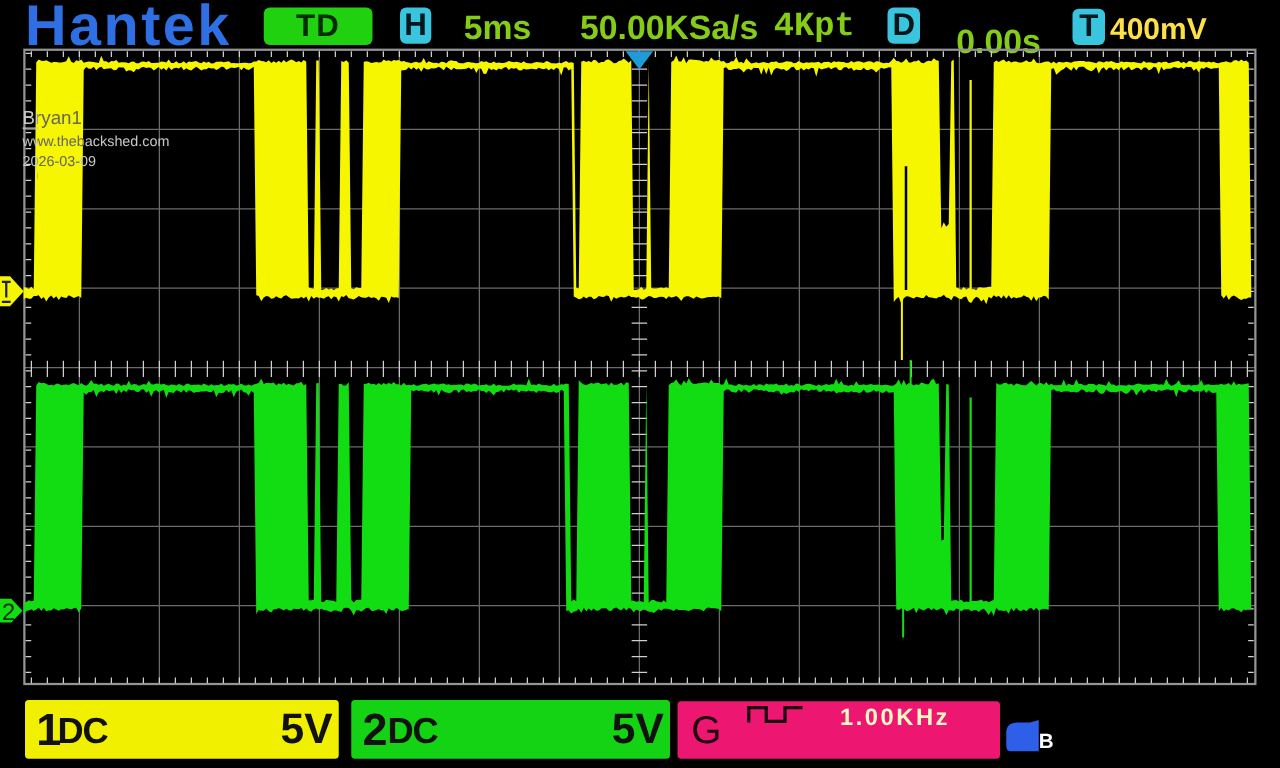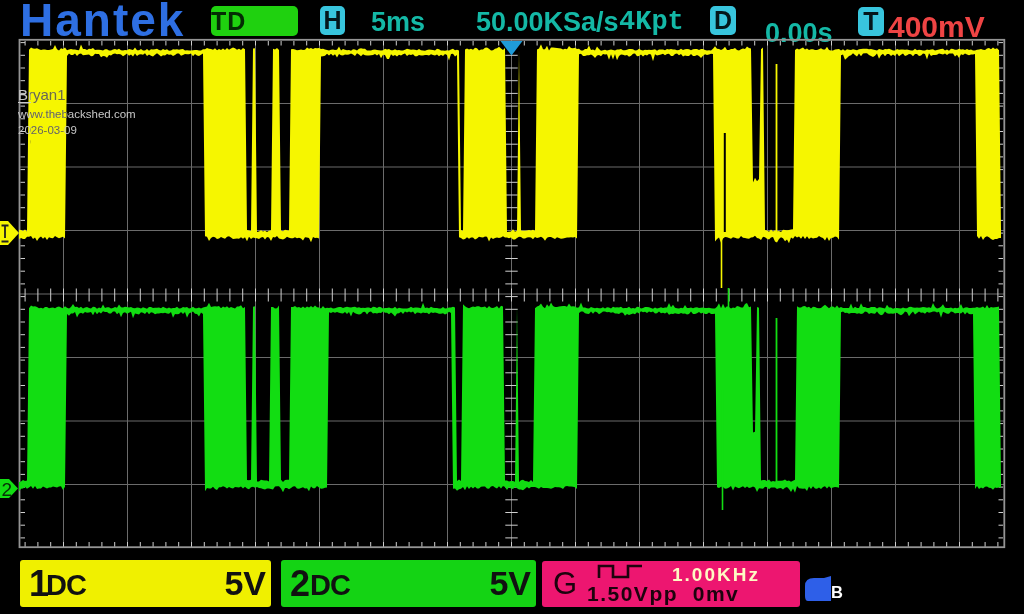--- a/index.html
+++ b/index.html
@@ -1,36 +1,36 @@
 <!DOCTYPE html>
 <html><head>
 <meta charset="utf-8">
 <style>
 html,body{margin:0;padding:0;background:#000;}
 body{width:1024px;height:614px;position:relative;overflow:hidden;font-family:"Liberation Sans",sans-serif;}
 .abs{position:absolute;}
 .cbox{position:absolute;top:6px;height:29px;background:#38c5dd;border-radius:5px;color:#04161a;font-weight:bold;font-size:25px;text-align:center;line-height:29px;}
-.wtxt{position:absolute;top:7px;color:#14b8a6;font-weight:bold;font-size:27px;letter-spacing:0px;}
+.wtxt{position:absolute;top:7px;color:#84cc16;font-weight:bold;font-size:27px;letter-spacing:0px;}
 .ovl{position:absolute;color:#c8c8c8;}
 </style>
 </head>
 <body>
 
 <div class="abs" style="left:20px;top:-7px;color:#2e6fe3;font-size:46px;font-weight:bold;letter-spacing:2px;">Hantek</div>
-<div class="abs" style="left:211px;top:6px;width:87px;height:30px;background:#1fd10f;border-radius:5px;text-align:left;">
+<div class="abs" style="left:211px;top:6px;width:87px;height:30px;background:#1fd10f;border-radius:5px;text-align:center;">
   <span style="color:#042c04;font-weight:bold;font-size:25px;line-height:30px;letter-spacing:1px;">TD</span>
 </div>
 <div class="cbox" style="left:320px;width:25px;">H</div>
 <div class="wtxt" style="left:371px;">5ms</div>
-<div class="wtxt" style="left:464px;margin-left:12px;">50.00KSa/s</div>
+<div class="wtxt" style="left:464px;">50.00KSa/s</div>
 <div class="wtxt" style="left:619px;font-family:Liberation Mono, monospace;">4Kpt</div>
 <div class="cbox" style="left:710px;width:26px;">D</div>
 <div class="wtxt" style="left:765px;margin-top:11px;">0.00s</div>
 <div class="cbox" style="left:858px;width:26px;top:7px;">T</div>
-<div class="abs" style="left:888px;top:10px;color:#ef4444;font-weight:bold;font-size:30px;">400mV</div>
+<div class="abs" style="left:888px;top:10px;color:#fde047;font-weight:bold;font-size:24px;">400mV</div>
 
 <svg width="1024" height="614" viewBox="0 0 1024 614" style="position:absolute;left:0;top:0">
 <path d="M63.5 40V548 M127.5 40V548 M191.5 40V548 M255.5 40V548 M319.5 40V548 M383.5 40V548 M447.5 40V548 M511.5 40V548 M575.5 40V548 M639.5 40V548 M703.5 40V548 M767.5 40V548 M831.5 40V548 M895.5 40V548 M959.5 40V548 M19 103.5H1004 M19 167.0H1004 M19 230.5H1004 M19 294.0H1004 M19 357.5H1004 M19 421.0H1004 M19 484.5H1004" stroke="#6b6b6b" stroke-width="1" fill="none"></path>
 <rect x="19.5" y="39.8" width="984.8" height="507.4" fill="none" stroke="#949494" stroke-width="1.8"></rect>
 <path d="M25.1 41V45.5 M25.1 546.5V542 M37.9 41V45.5 M37.9 546.5V542 M50.7 41V45.5 M50.7 546.5V542 M63.5 41V45.5 M63.5 546.5V542 M76.3 41V45.5 M76.3 546.5V542 M89.1 41V45.5 M89.1 546.5V542 M101.9 41V45.5 M101.9 546.5V542 M114.7 41V45.5 M114.7 546.5V542 M127.5 41V45.5 M127.5 546.5V542 M140.3 41V45.5 M140.3 546.5V542 M153.1 41V45.5 M153.1 546.5V542 M165.9 41V45.5 M165.9 546.5V542 M178.7 41V45.5 M178.7 546.5V542 M191.5 41V45.5 M191.5 546.5V542 M204.3 41V45.5 M204.3 546.5V542 M217.1 41V45.5 M217.1 546.5V542 M229.9 41V45.5 M229.9 546.5V542 M242.7 41V45.5 M242.7 546.5V542 M255.5 41V45.5 M255.5 546.5V542 M268.3 41V45.5 M268.3 546.5V542 M281.1 41V45.5 M281.1 546.5V542 M293.9 41V45.5 M293.9 546.5V542 M306.7 41V45.5 M306.7 546.5V542 M319.5 41V45.5 M319.5 546.5V542 M332.3 41V45.5 M332.3 546.5V542 M345.1 41V45.5 M345.1 546.5V542 M357.9 41V45.5 M357.9 546.5V542 M370.7 41V45.5 M370.7 546.5V542 M383.5 41V45.5 M383.5 546.5V542 M396.3 41V45.5 M396.3 546.5V542 M409.1 41V45.5 M409.1 546.5V542 M421.9 41V45.5 M421.9 546.5V542 M434.7 41V45.5 M434.7 546.5V542 M447.5 41V45.5 M447.5 546.5V542 M460.3 41V45.5 M460.3 546.5V542 M473.1 41V45.5 M473.1 546.5V542 M485.9 41V45.5 M485.9 546.5V542 M498.7 41V45.5 M498.7 546.5V542 M511.5 41V45.5 M511.5 546.5V542 M524.3 41V45.5 M524.3 546.5V542 M537.1 41V45.5 M537.1 546.5V542 M549.9 41V45.5 M549.9 546.5V542 M562.7 41V45.5 M562.7 546.5V542 M575.5 41V45.5 M575.5 546.5V542 M588.3 41V45.5 M588.3 546.5V542 M601.1 41V45.5 M601.1 546.5V542 M613.9 41V45.5 M613.9 546.5V542 M626.7 41V45.5 M626.7 546.5V542 M639.5 41V45.5 M639.5 546.5V542 M652.3 41V45.5 M652.3 546.5V542 M665.1 41V45.5 M665.1 546.5V542 M677.9 41V45.5 M677.9 546.5V542 M690.7 41V45.5 M690.7 546.5V542 M703.5 41V45.5 M703.5 546.5V542 M716.3 41V45.5 M716.3 546.5V542 M729.1 41V45.5 M729.1 546.5V542 M741.9 41V45.5 M741.9 546.5V542 M754.7 41V45.5 M754.7 546.5V542 M767.5 41V45.5 M767.5 546.5V542 M780.3 41V45.5 M780.3 546.5V542 M793.1 41V45.5 M793.1 546.5V542 M805.9 41V45.5 M805.9 546.5V542 M818.7 41V45.5 M818.7 546.5V542 M831.5 41V45.5 M831.5 546.5V542 M844.3 41V45.5 M844.3 546.5V542 M857.1 41V45.5 M857.1 546.5V542 M869.9 41V45.5 M869.9 546.5V542 M882.7 41V45.5 M882.7 546.5V542 M895.5 41V45.5 M895.5 546.5V542 M908.3 41V45.5 M908.3 546.5V542 M921.1 41V45.5 M921.1 546.5V542 M933.9 41V45.5 M933.9 546.5V542 M946.7 41V45.5 M946.7 546.5V542 M959.5 41V45.5 M959.5 546.5V542 M972.3 41V45.5 M972.3 546.5V542 M985.1 41V45.5 M985.1 546.5V542 M997.9 41V45.5 M997.9 546.5V542 M20.5 42.6H25 M1003 42.6H998.5 M20.5 55.3H25 M1003 55.3H998.5 M20.5 68.0H25 M1003 68.0H998.5 M20.5 80.7H25 M1003 80.7H998.5 M20.5 93.4H25 M1003 93.4H998.5 M20.5 106.1H25 M1003 106.1H998.5 M20.5 118.8H25 M1003 118.8H998.5 M20.5 131.5H25 M1003 131.5H998.5 M20.5 144.2H25 M1003 144.2H998.5 M20.5 156.9H25 M1003 156.9H998.5 M20.5 169.6H25 M1003 169.6H998.5 M20.5 182.3H25 M1003 182.3H998.5 M20.5 195.0H25 M1003 195.0H998.5 M20.5 207.7H25 M1003 207.7H998.5 M20.5 220.4H25 M1003 220.4H998.5 M20.5 233.1H25 M1003 233.1H998.5 M20.5 245.8H25 M1003 245.8H998.5 M20.5 258.5H25 M1003 258.5H998.5 M20.5 271.2H25 M1003 271.2H998.5 M20.5 283.9H25 M1003 283.9H998.5 M20.5 296.6H25 M1003 296.6H998.5 M20.5 309.3H25 M1003 309.3H998.5 M20.5 322.0H25 M1003 322.0H998.5 M20.5 334.7H25 M1003 334.7H998.5 M20.5 347.4H25 M1003 347.4H998.5 M20.5 360.1H25 M1003 360.1H998.5 M20.5 372.8H25 M1003 372.8H998.5 M20.5 385.5H25 M1003 385.5H998.5 M20.5 398.2H25 M1003 398.2H998.5 M20.5 410.9H25 M1003 410.9H998.5 M20.5 423.6H25 M1003 423.6H998.5 M20.5 436.3H25 M1003 436.3H998.5 M20.5 449.0H25 M1003 449.0H998.5 M20.5 461.7H25 M1003 461.7H998.5 M20.5 474.4H25 M1003 474.4H998.5 M20.5 487.1H25 M1003 487.1H998.5 M20.5 499.8H25 M1003 499.8H998.5 M20.5 512.5H25 M1003 512.5H998.5 M20.5 525.2H25 M1003 525.2H998.5 M20.5 537.9H25 M1003 537.9H998.5 M25.1 288.5V301.5 M37.9 288.5V301.5 M50.7 288.5V301.5 M63.5 288.5V301.5 M76.3 288.5V301.5 M89.1 288.5V301.5 M101.9 288.5V301.5 M114.7 288.5V301.5 M127.5 288.5V301.5 M140.3 288.5V301.5 M153.1 288.5V301.5 M165.9 288.5V301.5 M178.7 288.5V301.5 M191.5 288.5V301.5 M204.3 288.5V301.5 M217.1 288.5V301.5 M229.9 288.5V301.5 M242.7 288.5V301.5 M255.5 288.5V301.5 M268.3 288.5V301.5 M281.1 288.5V301.5 M293.9 288.5V301.5 M306.7 288.5V301.5 M319.5 288.5V301.5 M332.3 288.5V301.5 M345.1 288.5V301.5 M357.9 288.5V301.5 M370.7 288.5V301.5 M383.5 288.5V301.5 M396.3 288.5V301.5 M409.1 288.5V301.5 M421.9 288.5V301.5 M434.7 288.5V301.5 M447.5 288.5V301.5 M460.3 288.5V301.5 M473.1 288.5V301.5 M485.9 288.5V301.5 M498.7 288.5V301.5 M511.5 288.5V301.5 M524.3 288.5V301.5 M537.1 288.5V301.5 M549.9 288.5V301.5 M562.7 288.5V301.5 M575.5 288.5V301.5 M588.3 288.5V301.5 M601.1 288.5V301.5 M613.9 288.5V301.5 M626.7 288.5V301.5 M639.5 288.5V301.5 M652.3 288.5V301.5 M665.1 288.5V301.5 M677.9 288.5V301.5 M690.7 288.5V301.5 M703.5 288.5V301.5 M716.3 288.5V301.5 M729.1 288.5V301.5 M741.9 288.5V301.5 M754.7 288.5V301.5 M767.5 288.5V301.5 M780.3 288.5V301.5 M793.1 288.5V301.5 M805.9 288.5V301.5 M818.7 288.5V301.5 M831.5 288.5V301.5 M844.3 288.5V301.5 M857.1 288.5V301.5 M869.9 288.5V301.5 M882.7 288.5V301.5 M895.5 288.5V301.5 M908.3 288.5V301.5 M921.1 288.5V301.5 M933.9 288.5V301.5 M946.7 288.5V301.5 M959.5 288.5V301.5 M972.3 288.5V301.5 M985.1 288.5V301.5 M997.9 288.5V301.5 M505.3 42.6H517.7 M505.3 55.3H517.7 M505.3 68.0H517.7 M505.3 80.7H517.7 M505.3 93.4H517.7 M505.3 106.1H517.7 M505.3 118.8H517.7 M505.3 131.5H517.7 M505.3 144.2H517.7 M505.3 156.9H517.7 M505.3 169.6H517.7 M505.3 182.3H517.7 M505.3 195.0H517.7 M505.3 207.7H517.7 M505.3 220.4H517.7 M505.3 233.1H517.7 M505.3 245.8H517.7 M505.3 258.5H517.7 M505.3 271.2H517.7 M505.3 283.9H517.7 M505.3 296.6H517.7 M505.3 309.3H517.7 M505.3 322.0H517.7 M505.3 334.7H517.7 M505.3 347.4H517.7 M505.3 360.1H517.7 M505.3 372.8H517.7 M505.3 385.5H517.7 M505.3 398.2H517.7 M505.3 410.9H517.7 M505.3 423.6H517.7 M505.3 436.3H517.7 M505.3 449.0H517.7 M505.3 461.7H517.7 M505.3 474.4H517.7 M505.3 487.1H517.7 M505.3 499.8H517.7 M505.3 512.5H517.7 M505.3 525.2H517.7 M505.3 537.9H517.7" stroke="#cfcfcf" stroke-width="1" fill="none"></path>
 <polygon points="19,481.9 21,481.6 23,480.1 25,480.9 27,480.4 29,308.3 31,305.6 33,306.6 35,306.2 37,307.0 39,308.2 41,307.8 43,308.4 45,306.9 47,307.0 49,308.2 51,307.7 53,307.6 55,308.2 57,307.0 59,306.4 61,307.4 63,308.2 65,306.3 67,307.7 69,308.5 71,307.0 73,304.0 75,307.0 77,306.8 79,307.9 81,306.8 83,308.5 85,307.6 87,306.9 89,307.9 91,308.6 93,306.7 95,307.0 97,308.7 99,307.6 101,308.3 103,304.5 105,308.1 107,307.2 109,307.3 111,308.6 113,307.9 115,307.1 117,307.7 119,304.6 121,307.3 123,307.5 125,306.8 127,306.9 129,307.5 131,306.9 133,308.0 135,308.3 137,307.6 139,307.7 141,308.4 143,307.2 145,307.9 147,308.7 149,306.9 151,307.0 153,308.1 155,307.8 157,307.7 159,307.6 161,308.3 163,306.8 165,307.7 167,308.6 169,307.4 171,308.4 173,308.0 175,308.1 177,306.7 179,308.5 181,308.2 183,307.1 185,307.6 187,307.1 189,308.4 191,308.0 193,306.8 195,308.2 197,308.3 199,307.5 201,308.6 203,307.6 205,307.0 207,306.4 209,302.8 211,307.1 213,306.4 215,306.3 217,306.6 219,306.0 221,308.3 223,306.5 225,307.5 227,306.2 229,308.0 231,307.0 233,307.8 235,308.4 237,306.6 239,306.6 241,305.3 243,308.3 245,307.1 247,480.1 249,480.2 251,479.7 253,306.8 255,306.2 257,481.4 259,481.6 261,479.7 263,480.2 265,480.4 267,480.6 269,481.6 271,307.1 273,306.9 275,308.5 277,308.2 279,305.5 281,479.7 283,481.9 285,480.0 287,479.7 289,479.8 291,307.1 293,307.0 295,306.1 297,307.4 299,307.0 301,308.0 303,306.4 305,307.9 307,306.4 309,307.6 311,306.1 313,307.4 315,305.6 317,307.3 319,307.4 321,308.4 323,306.1 325,308.2 327,307.7 329,308.1 331,307.4 333,308.5 335,308.3 337,307.6 339,307.1 341,307.0 343,307.9 345,307.3 347,306.7 349,307.3 351,307.6 353,307.0 355,306.8 357,307.7 359,307.3 361,308.1 363,307.7 365,308.0 367,307.6 369,307.5 371,308.3 373,306.8 375,306.9 377,307.9 379,306.7 381,307.3 383,308.6 385,308.0 387,308.0 389,307.4 391,308.3 393,308.3 395,306.8 397,308.7 399,307.8 401,308.3 403,308.6 405,308.5 407,308.5 409,307.9 411,306.7 413,308.0 415,307.5 417,307.6 419,307.7 421,308.3 423,302.8 425,308.0 427,307.6 429,308.2 431,306.8 433,307.8 435,308.1 437,308.0 439,308.6 441,308.5 443,306.9 445,308.6 447,308.2 449,307.4 451,307.5 453,306.7 455,307.4 457,481.1 459,479.6 461,480.9 463,304.2 465,306.2 467,307.6 469,308.2 471,307.2 473,306.4 475,306.9 477,306.2 479,306.2 481,307.3 483,307.0 485,306.6 487,308.3 489,305.9 491,307.8 493,308.0 495,307.2 497,306.0 499,308.4 501,305.7 503,306.4 505,480.4 507,480.6 509,481.4 511,481.0 513,481.0 515,481.8 517,305.8 519,481.9 521,480.2 523,479.8 525,481.0 527,481.3 529,481.9 531,480.1 533,481.9 535,308.2 537,306.4 539,305.8 541,303.6 543,306.7 545,308.3 547,304.3 549,306.8 551,302.6 553,306.0 555,307.1 557,306.9 559,306.5 561,306.3 563,305.9 565,306.0 567,306.8 569,303.6 571,306.4 573,306.3 575,306.4 577,307.8 579,307.3 581,302.6 583,307.6 585,307.6 587,308.3 589,308.6 591,307.0 593,307.7 595,308.3 597,307.8 599,308.3 601,308.3 603,307.2 605,308.5 607,307.3 609,307.6 611,308.6 613,306.8 615,307.5 617,307.3 619,307.5 621,306.7 623,308.2 625,307.9 627,308.1 629,306.8 631,308.6 633,308.0 635,308.5 637,306.8 639,307.1 641,308.5 643,308.0 645,307.1 647,306.9 649,307.3 651,308.0 653,308.7 655,307.6 657,308.6 659,308.0 661,307.2 663,307.9 665,307.4 667,307.4 669,302.9 671,307.3 673,304.8 675,307.8 677,308.2 679,308.5 681,307.7 683,308.3 685,304.9 687,308.0 689,307.9 691,307.4 693,308.2 695,307.5 697,307.2 699,307.9 701,307.7 703,307.6 705,308.1 707,308.0 709,307.8 711,308.2 713,308.5 715,308.4 717,306.7 719,303.3 721,308.2 723,303.7 725,308.1 727,306.3 729,306.9 731,308.4 733,307.4 735,308.0 737,305.9 739,306.5 741,307.4 743,307.4 745,303.9 747,303.0 749,307.3 751,306.5 753,432.4 755,431.8 757,306.9 759,307.7 761,480.5 763,480.1 765,480.0 767,481.0 769,479.5 771,481.8 773,481.1 775,481.5 777,480.8 779,480.8 781,480.8 783,480.4 785,479.6 787,481.1 789,480.5 791,481.8 793,480.7 795,479.8 797,306.3 799,307.5 801,307.5 803,306.3 805,306.1 807,307.6 809,306.7 811,308.5 813,306.7 815,307.1 817,307.9 819,308.2 821,308.1 823,306.3 825,304.8 827,306.5 829,308.3 831,306.5 833,306.4 835,307.8 837,305.6 839,308.1 841,307.0 843,308.1 845,308.1 847,307.9 849,308.1 851,303.6 853,308.5 855,306.7 857,307.9 859,307.9 861,303.3 863,307.1 865,306.9 867,308.1 869,308.1 871,307.0 873,307.1 875,307.1 877,308.4 879,307.2 881,307.6 883,308.0 885,308.6 887,304.8 889,307.5 891,307.6 893,308.7 895,307.9 897,308.1 899,308.2 901,308.5 903,307.5 905,308.2 907,308.2 909,307.1 911,306.8 913,307.4 915,307.8 917,307.6 919,307.7 921,307.4 923,306.9 925,307.2 927,307.8 929,307.3 931,307.9 933,302.9 935,306.9 937,308.5 939,308.0 941,306.8 943,304.2 945,307.7 947,307.9 949,308.1 951,307.6 953,308.5 955,307.8 957,308.2 959,307.4 961,304.0 963,308.4 965,307.5 967,307.3 969,308.0 971,308.0 973,307.7 975,307.7 977,307.0 979,307.7 981,307.4 983,306.4 985,308.3 987,304.9 989,308.2 991,307.0 993,307.5 995,307.3 997,306.9 999,306.5 1001,481.4 1001,487.6 999,487.3 997,488.1 995,487.5 993,489.8 991,488.1 989,487.7 987,486.5 985,486.7 983,488.4 981,487.6 979,488.9 977,486.1 975,489.0 973,314.0 971,314.3 969,314.0 967,312.2 965,314.4 963,311.7 961,313.4 959,313.0 957,312.9 955,313.5 953,312.0 951,311.6 949,313.8 947,313.7 945,312.8 943,311.8 941,317.7 939,311.8 937,312.4 935,311.5 933,311.5 931,312.2 929,312.7 927,311.8 925,313.8 923,312.5 921,312.8 919,311.4 917,313.0 915,314.5 913,311.4 911,313.6 909,316.3 907,312.3 905,311.4 903,313.9 901,315.2 899,314.2 897,312.8 895,313.2 893,313.7 891,313.5 889,313.7 887,313.2 885,311.6 883,314.5 881,315.2 879,314.0 877,311.4 875,313.7 873,313.5 871,313.1 869,313.9 867,311.9 865,311.5 863,313.4 861,313.9 859,313.3 857,313.7 855,313.1 853,312.9 851,313.1 849,313.8 847,312.7 845,313.0 843,311.4 841,312.2 839,487.8 837,487.3 835,487.0 833,487.5 831,488.3 829,486.2 827,488.4 825,486.2 823,486.9 821,488.9 819,487.5 817,488.7 815,488.4 813,486.2 811,488.9 809,486.4 807,490.9 805,488.4 803,488.8 801,488.4 799,488.3 797,486.1 795,492.7 793,488.5 791,492.0 789,489.1 787,486.9 785,487.8 783,489.5 781,487.9 779,488.2 777,488.9 775,487.4 773,487.5 771,487.6 769,489.2 767,487.3 765,486.7 763,488.8 761,488.4 759,488.2 757,492.1 755,487.5 753,486.5 751,487.6 749,488.1 747,486.6 745,488.1 743,486.2 741,487.2 739,488.3 737,487.6 735,486.5 733,490.5 731,486.1 729,487.6 727,488.5 725,488.7 723,487.0 721,486.8 719,487.9 717,487.3 715,313.7 713,313.9 711,314.1 709,312.6 707,314.1 705,314.1 703,312.7 701,313.4 699,312.0 697,313.3 695,314.0 693,314.1 691,311.5 689,314.0 687,314.4 685,313.5 683,313.8 681,313.0 679,314.0 677,313.7 675,313.2 673,314.0 671,313.8 669,314.7 667,312.3 665,313.4 663,312.8 661,313.3 659,311.6 657,313.3 655,313.4 653,311.4 651,312.2 649,311.6 647,312.9 645,311.7 643,312.2 641,311.3 639,313.4 637,312.2 635,314.2 633,313.4 631,314.2 629,315.1 627,314.0 625,315.8 623,312.8 621,312.5 619,314.0 617,313.4 615,313.5 613,312.3 611,312.7 609,311.9 607,312.2 605,311.5 603,311.4 601,312.9 599,314.2 597,312.3 595,311.4 593,313.7 591,311.5 589,314.1 587,313.7 585,313.3 583,311.6 581,311.5 579,313.1 577,489.0 575,487.2 573,486.7 571,486.5 569,486.6 567,486.0 565,486.5 563,488.9 561,487.7 559,487.2 557,487.2 555,486.9 553,488.0 551,488.7 549,488.3 547,488.0 545,488.0 543,488.0 541,487.0 539,488.8 537,487.7 535,487.1 533,487.0 531,486.9 529,488.6 527,487.1 525,488.7 523,490.3 521,489.4 519,489.4 517,488.3 515,486.8 513,489.1 511,488.5 509,487.1 507,489.9 505,487.1 503,486.1 501,488.4 499,486.2 497,488.4 495,487.4 493,486.0 491,486.6 489,488.8 487,488.5 485,486.5 483,486.5 481,486.7 479,488.4 477,488.5 475,486.8 473,488.5 471,486.7 469,488.9 467,486.2 465,490.3 463,487.0 461,488.8 459,489.3 457,490.7 455,488.4 453,488.7 451,312.9 449,311.8 447,313.5 445,314.4 443,313.2 441,313.7 439,313.7 437,313.1 435,312.5 433,313.1 431,312.3 429,314.3 427,312.7 425,313.1 423,312.4 421,313.4 419,312.7 417,312.5 415,314.2 413,311.5 411,312.6 409,311.5 407,312.6 405,311.4 403,313.9 401,311.8 399,313.3 397,313.6 395,316.4 393,314.2 391,312.5 389,314.3 387,312.8 385,312.7 383,311.6 381,313.0 379,312.8 377,313.6 375,312.9 373,313.6 371,311.6 369,312.0 367,314.4 365,311.7 363,312.1 361,314.1 359,314.4 357,313.9 355,313.2 353,311.8 351,316.4 349,312.1 347,314.1 345,312.0 343,313.4 341,313.2 339,312.8 337,312.1 335,312.7 333,311.9 331,313.0 329,312.2 327,487.4 325,487.7 323,488.5 321,488.7 319,487.6 317,486.1 315,488.3 313,488.2 311,486.6 309,491.2 307,488.3 305,488.4 303,487.3 301,487.9 299,488.8 297,488.6 295,486.2 293,486.4 291,488.0 289,489.3 287,488.1 285,488.0 283,492.3 281,488.6 279,486.3 277,486.2 275,486.4 273,489.5 271,489.0 269,488.4 267,488.4 265,489.5 263,488.9 261,488.2 259,487.9 257,486.9 255,487.8 253,486.8 251,487.3 249,489.3 247,488.5 245,486.7 243,488.6 241,486.4 239,487.4 237,487.2 235,486.9 233,488.6 231,488.1 229,487.0 227,488.4 225,487.1 223,486.3 221,487.3 219,487.3 217,490.0 215,488.9 213,486.7 211,488.6 209,488.5 207,487.9 205,491.3 203,314.1 201,312.5 199,316.5 197,314.1 195,313.8 193,311.6 191,312.4 189,313.4 187,317.8 185,312.1 183,313.9 181,311.9 179,314.1 177,314.3 175,314.1 173,317.8 171,312.0 169,313.7 167,313.6 165,312.8 163,313.2 161,313.1 159,313.6 157,313.6 155,314.3 153,312.7 151,312.2 149,314.2 147,311.8 145,313.9 143,312.7 141,312.2 139,314.4 137,313.9 135,313.6 133,318.3 131,311.7 129,312.8 127,313.7 125,312.2 123,312.9 121,317.3 119,312.5 117,314.2 115,311.6 113,311.5 111,313.6 109,313.4 107,312.0 105,312.1 103,311.3 101,313.6 99,312.1 97,314.3 95,311.6 93,315.2 91,312.1 89,312.6 87,312.7 85,312.0 83,313.7 81,312.7 79,313.7 77,317.5 75,311.9 73,313.6 71,313.5 69,315.7 67,314.0 65,486.7 63,489.9 61,486.2 59,486.6 57,487.6 55,486.9 53,486.5 51,487.5 49,487.4 47,488.5 45,487.6 43,486.5 41,488.4 39,488.4 37,489.0 35,486.1 33,488.7 31,486.1 29,487.6 27,488.7 25,487.1 23,488.4 21,488.8 19,491.5" fill="#12dd12"></polygon>
 <polygon points="19,229.7 21,230.0 23,231.1 25,229.4 27,231.4 29,49.7 31,47.6 33,48.6 35,48.8 37,48.2 39,49.2 41,50.1 43,49.6 45,49.5 47,50.0 49,49.9 51,49.6 53,49.0 55,44.9 57,49.3 59,50.4 61,48.2 63,48.9 65,47.5 67,50.2 69,49.6 71,49.1 73,49.4 75,49.6 77,49.9 79,50.3 81,44.6 83,48.9 85,49.0 87,50.1 89,48.7 91,48.9 93,47.9 95,50.1 97,49.8 99,49.7 101,49.9 103,50.6 105,49.3 107,49.2 109,50.6 111,50.6 113,49.4 115,49.1 117,49.7 119,48.7 121,50.3 123,50.4 125,50.1 127,50.2 129,49.1 131,49.4 133,49.9 135,47.6 137,50.3 139,50.3 141,48.9 143,50.6 145,50.4 147,48.9 149,50.7 151,49.2 153,49.5 155,49.2 157,48.8 159,49.9 161,50.5 163,49.1 165,50.1 167,49.3 169,50.7 171,50.6 173,49.3 175,49.4 177,49.2 179,49.8 181,49.3 183,49.0 185,50.6 187,50.3 189,50.5 191,50.5 193,50.3 195,50.1 197,50.1 199,50.6 201,50.4 203,49.2 205,49.2 207,47.9 209,48.7 211,49.0 213,49.7 215,48.2 217,50.3 219,49.0 221,50.1 223,48.6 225,50.1 227,48.0 229,49.8 231,48.5 233,47.6 235,48.3 237,49.8 239,48.8 241,49.9 243,47.9 245,49.3 247,230.0 249,230.5 251,230.9 253,48.4 255,48.3 257,231.9 259,231.6 261,230.3 263,231.5 265,230.8 267,231.9 269,230.8 271,230.3 273,48.8 275,49.6 277,48.1 279,50.1 281,230.5 283,231.3 285,229.8 287,230.3 289,230.4 291,49.3 293,49.0 295,49.4 297,50.3 299,49.9 301,49.6 303,50.0 305,49.7 307,47.6 309,48.7 311,48.1 313,49.1 315,48.0 317,48.3 319,48.0 321,49.1 323,48.8 325,49.6 327,50.0 329,50.5 331,49.8 333,49.4 335,50.1 337,49.7 339,46.4 341,50.6 343,48.9 345,49.7 347,50.3 349,50.1 351,50.7 353,49.3 355,49.5 357,50.5 359,48.8 361,48.2 363,48.8 365,48.8 367,50.4 369,50.6 371,50.6 373,49.8 375,49.5 377,50.0 379,50.2 381,50.5 383,50.3 385,48.8 387,49.5 389,48.9 391,50.2 393,50.3 395,49.2 397,50.3 399,50.0 401,50.4 403,50.4 405,49.7 407,48.8 409,49.3 411,49.7 413,49.4 415,49.7 417,50.3 419,49.0 421,50.3 423,50.6 425,50.7 427,50.1 429,49.5 431,49.8 433,50.0 435,50.4 437,48.7 439,49.3 441,50.5 443,50.6 445,50.7 447,50.2 449,50.5 451,49.6 453,48.7 455,50.2 457,49.8 459,50.4 461,230.1 463,230.8 465,49.4 467,48.6 469,49.5 471,48.7 473,49.7 475,47.8 477,48.3 479,50.5 481,49.6 483,49.6 485,47.8 487,47.6 489,48.7 491,50.5 493,50.3 495,48.8 497,48.3 499,46.7 501,48.4 503,50.1 505,48.1 507,232.0 509,231.7 511,231.4 513,229.3 515,231.8 517,230.8 519,50.0 521,230.4 523,230.8 525,230.7 527,230.4 529,230.0 531,230.6 533,229.8 535,230.7 537,49.6 539,48.4 541,44.3 543,49.2 545,49.2 547,45.7 549,50.5 551,47.6 553,47.6 555,47.8 557,47.9 559,48.2 561,48.5 563,49.4 565,48.7 567,49.2 569,45.9 571,48.1 573,48.3 575,47.8 577,49.1 579,48.8 581,50.5 583,50.4 585,49.0 587,48.9 589,45.4 591,50.0 593,49.6 595,50.6 597,46.6 599,49.0 601,50.7 603,50.3 605,49.8 607,50.5 609,50.0 611,49.5 613,50.1 615,50.5 617,49.4 619,49.5 621,48.9 623,50.3 625,50.2 627,49.8 629,49.0 631,49.1 633,49.3 635,50.6 637,50.2 639,48.7 641,50.0 643,50.6 645,49.7 647,50.1 649,49.8 651,50.0 653,49.7 655,49.3 657,50.7 659,49.6 661,49.5 663,49.4 665,50.3 667,49.0 669,49.6 671,49.1 673,49.6 675,49.5 677,50.3 679,50.1 681,48.8 683,50.0 685,49.2 687,48.9 689,49.3 691,50.2 693,49.3 695,48.9 697,49.1 699,50.1 701,49.0 703,49.1 705,49.9 707,50.5 709,50.2 711,50.4 713,48.8 715,46.2 717,48.8 719,49.0 721,50.1 723,48.9 725,46.7 727,50.0 729,50.0 731,48.9 733,48.9 735,47.9 737,50.1 739,50.5 741,49.2 743,48.6 745,49.0 747,46.5 749,48.1 751,48.5 753,182.6 755,177.7 757,181.3 759,179.1 761,49.2 763,47.5 765,230.0 767,230.6 769,231.7 771,229.5 773,231.6 775,230.3 777,231.3 779,231.1 781,231.9 783,229.7 785,230.0 787,230.2 789,229.9 791,229.4 793,229.3 795,50.0 797,48.4 799,49.5 801,48.4 803,47.6 805,49.5 807,48.5 809,49.9 811,49.2 813,49.2 815,50.0 817,49.9 819,49.3 821,48.2 823,49.6 825,49.4 827,46.7 829,49.9 831,50.5 833,50.4 835,49.6 837,49.2 839,49.1 841,50.6 843,49.2 845,50.7 847,49.3 849,49.8 851,49.9 853,49.3 855,49.7 857,50.2 859,49.2 861,49.0 863,48.7 865,48.8 867,48.7 869,49.3 871,49.1 873,49.6 875,50.0 877,50.5 879,49.0 881,49.4 883,50.0 885,48.9 887,49.3 889,48.8 891,49.6 893,50.4 895,50.4 897,48.9 899,49.8 901,49.4 903,49.6 905,49.8 907,49.6 909,49.9 911,50.4 913,50.5 915,48.8 917,50.2 919,49.7 921,50.0 923,50.6 925,50.6 927,49.4 929,50.1 931,49.4 933,49.3 935,50.5 937,49.9 939,49.6 941,49.0 943,48.8 945,50.4 947,49.4 949,50.7 951,48.8 953,49.0 955,49.8 957,49.8 959,48.8 961,49.4 963,49.3 965,50.0 967,49.1 969,49.9 971,49.4 973,50.4 975,50.6 977,49.7 979,49.6 981,49.0 983,49.7 985,50.0 987,48.4 989,48.0 991,49.2 993,47.5 995,49.0 997,48.3 999,50.2 1001,230.5 1001,238.0 999,237.9 997,239.0 995,239.0 993,240.0 991,238.9 989,237.3 987,236.3 985,237.3 983,239.9 981,236.0 979,238.8 977,236.1 975,54.1 973,54.6 971,54.6 969,55.2 967,54.4 965,53.5 963,54.9 961,54.3 959,57.9 957,54.8 955,56.5 953,53.5 951,53.5 949,53.4 947,55.1 945,53.6 943,54.5 941,54.0 939,53.5 937,54.8 935,55.0 933,54.9 931,56.1 929,53.3 927,59.4 925,54.0 923,53.4 921,55.4 919,56.1 917,53.9 915,53.9 913,56.2 911,54.3 909,54.1 907,55.3 905,56.1 903,53.4 901,54.8 899,56.2 897,53.5 895,56.1 893,54.5 891,56.1 889,54.1 887,54.1 885,56.3 883,53.7 881,55.2 879,58.8 877,53.6 875,55.7 873,56.9 871,56.1 869,55.1 867,53.3 865,53.3 863,53.5 861,56.3 859,53.6 857,56.5 855,54.9 853,53.3 851,55.2 849,56.1 847,58.0 845,59.8 843,54.6 841,55.2 839,239.8 837,237.1 835,236.5 833,237.8 831,237.9 829,240.9 827,236.9 825,240.6 823,237.9 821,237.3 819,236.1 817,237.8 815,238.0 813,238.6 811,237.5 809,238.9 807,236.2 805,238.9 803,236.1 801,238.8 799,236.6 797,237.5 795,236.1 793,238.8 791,237.4 789,243.3 787,239.4 785,241.2 783,238.3 781,237.3 779,239.1 777,242.4 775,241.4 773,237.1 771,237.6 769,239.4 767,238.8 765,237.3 763,236.8 761,240.1 759,238.4 757,238.0 755,235.7 753,237.3 751,237.5 749,238.7 747,238.4 745,237.9 743,237.7 741,236.0 739,238.4 737,238.4 735,237.8 733,237.3 731,238.8 729,237.9 727,237.2 725,236.9 723,238.5 721,242.8 719,237.6 717,238.9 715,241.6 713,54.0 711,53.7 709,54.6 707,54.9 705,54.2 703,55.7 701,58.0 699,55.9 697,54.9 695,56.0 693,55.9 691,54.1 689,55.9 687,55.9 685,55.6 683,56.5 681,54.1 679,55.2 677,53.5 675,53.9 673,56.1 671,55.9 669,53.8 667,54.1 665,55.3 663,53.8 661,54.5 659,54.9 657,55.6 655,54.2 653,61.3 651,54.5 649,54.1 647,55.5 645,54.7 643,56.4 641,54.4 639,55.9 637,56.2 635,53.4 633,53.8 631,55.8 629,56.7 627,55.1 625,55.6 623,54.8 621,54.4 619,56.0 617,60.3 615,53.9 613,59.4 611,54.2 609,59.8 607,54.3 605,54.4 603,54.1 601,56.2 599,54.9 597,55.6 595,58.0 593,55.8 591,54.5 589,55.2 587,55.2 585,56.0 583,56.0 581,53.8 579,54.3 577,238.5 575,237.1 573,237.6 571,237.3 569,237.6 567,237.6 565,238.0 563,238.5 561,238.8 559,238.0 557,237.2 555,239.0 553,238.0 551,237.0 549,237.0 547,237.8 545,240.7 543,238.1 541,236.8 539,237.5 537,237.9 535,236.9 533,239.2 531,237.6 529,237.3 527,237.5 525,238.4 523,238.4 521,237.1 519,236.7 517,237.9 515,239.4 513,239.5 511,237.6 509,238.2 507,237.5 505,237.6 503,236.3 501,237.5 499,238.0 497,237.4 495,238.0 493,238.9 491,237.6 489,241.4 487,236.8 485,236.4 483,237.5 481,237.3 479,236.8 477,238.6 475,239.4 473,237.4 471,237.4 469,238.7 467,237.2 465,239.0 463,239.4 461,238.1 459,237.2 457,55.0 455,56.4 453,53.7 451,53.9 449,60.4 447,54.9 445,54.1 443,55.9 441,54.7 439,56.2 437,54.5 435,55.4 433,55.0 431,54.2 429,55.6 427,55.1 425,55.0 423,55.4 421,55.5 419,55.0 417,56.3 415,56.2 413,54.3 411,55.0 409,54.4 407,55.9 405,53.6 403,54.2 401,55.5 399,54.7 397,56.4 395,55.1 393,56.0 391,54.3 389,59.0 387,59.1 385,55.0 383,54.8 381,58.3 379,54.1 377,55.6 375,53.9 373,55.0 371,55.2 369,55.4 367,55.4 365,55.3 363,54.2 361,56.2 359,54.5 357,53.3 355,56.1 353,54.5 351,53.4 349,54.4 347,54.8 345,54.5 343,55.5 341,55.3 339,54.0 337,57.4 335,54.3 333,55.7 331,53.7 329,55.6 327,53.8 325,55.7 323,56.2 321,56.4 319,238.4 317,237.8 315,238.0 313,237.1 311,242.3 309,238.1 307,237.5 305,237.3 303,240.5 301,238.6 299,237.8 297,238.3 295,237.2 293,238.2 291,238.2 289,237.8 287,236.7 285,238.4 283,239.5 281,239.0 279,238.5 277,236.0 275,237.5 273,236.9 271,241.1 269,237.6 267,237.1 265,239.4 263,237.0 261,237.5 259,238.9 257,238.2 255,238.1 253,237.6 251,239.0 249,236.8 247,241.2 245,237.2 243,238.7 241,237.3 239,238.8 237,238.5 235,238.7 233,238.9 231,237.5 229,236.2 227,236.8 225,238.7 223,238.1 221,236.9 219,238.6 217,239.0 215,237.2 213,236.7 211,237.9 209,240.9 207,236.8 205,236.2 203,53.4 201,54.8 199,55.9 197,55.4 195,53.9 193,56.2 191,53.4 189,54.2 187,54.3 185,53.9 183,54.9 181,55.8 179,53.5 177,53.4 175,55.0 173,56.0 171,54.5 169,54.7 167,54.1 165,55.4 163,55.3 161,56.4 159,54.7 157,53.3 155,54.8 153,56.4 151,55.7 149,54.6 147,56.1 145,53.3 143,54.8 141,54.2 139,54.5 137,56.0 135,53.6 133,56.4 131,54.4 129,55.7 127,53.6 125,54.9 123,56.3 121,54.4 119,53.9 117,54.3 115,53.6 113,54.0 111,55.6 109,55.1 107,57.8 105,56.3 103,56.1 101,57.2 99,54.0 97,54.0 95,53.8 93,55.9 91,56.2 89,54.5 87,54.8 85,55.0 83,55.3 81,53.4 79,54.1 77,56.1 75,53.4 73,55.0 71,54.9 69,53.5 67,55.9 65,238.4 63,236.8 61,237.5 59,238.3 57,237.2 55,236.1 53,238.3 51,238.0 49,237.2 47,240.0 45,236.9 43,238.8 41,236.4 39,237.9 37,241.1 35,237.5 33,239.1 31,236.1 29,236.7 27,236.7 25,239.0 23,238.9 21,238.1 19,239.1" fill="#f6f600"></polygon>
 <path d="M721.5 238V288" stroke="#f6f600" stroke-width="1.6" fill="none"></path>
 <path d="M776.5 64V233" stroke="#f6f600" stroke-width="1.8" fill="none"></path>
 <path d="M722.5 390V510" stroke="#12dd12" stroke-width="1.6" fill="none"></path>
@@ -63,19 +63,18 @@
   <span class="abs" style="left:9px;top:3px;color:#111;font-size:36px;font-weight:bold;">2</span>
   <span class="abs" style="left:29px;top:9px;color:#111;font-size:29px;font-weight:bold;letter-spacing:-1px;">DC</span>
   <span class="abs" style="right:5px;top:4px;color:#111;font-size:34px;font-weight:bold;">5V</span>
 </div>
 <div class="abs" style="left:542px;top:561px;width:258px;height:46px;background:#ed1670;border-radius:3px;">
   <span class="abs" style="left:11px;top:5px;color:#1c030d;font-size:31px;">G</span>
   <svg class="abs" style="left:55px;top:3px;" width="48" height="16" viewBox="0 0 48 16">
     <path d="M2 14V2h14v11h15V2h14" stroke="#1c030d" stroke-width="2.6" fill="none"></path>
   </svg>
   <span class="abs" style="left:130px;top:3px;color:#fef9c3;font-size:19px;font-weight:bold;letter-spacing:2px;">1.00KHz</span>
-  <span class="abs" style="left:45px;top:21px;color:#1c030d;font-size:21px;font-weight:bold;letter-spacing:1.5px;">1.50Vpp&nbsp; 0mv</span>
 </div>
 
 <svg class="abs" style="left:804px;top:575px;" width="44" height="28" viewBox="0 0 44 28">
   <path d="M4 26 Q1 26 1 21 L1 11 Q1 3 10 3 L20 3 L27 1 L27 26 Z" fill="#2e5fe8"></path>
   <text x="27" y="23" font-family="Liberation Sans, sans-serif" font-size="16.5" font-weight="bold" fill="#fff">B</text>
 </svg>
 
 </body></html>

